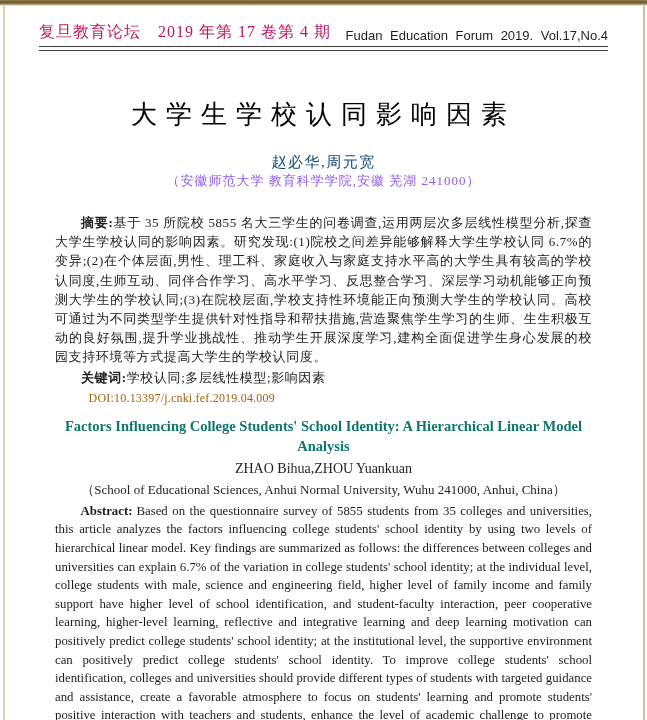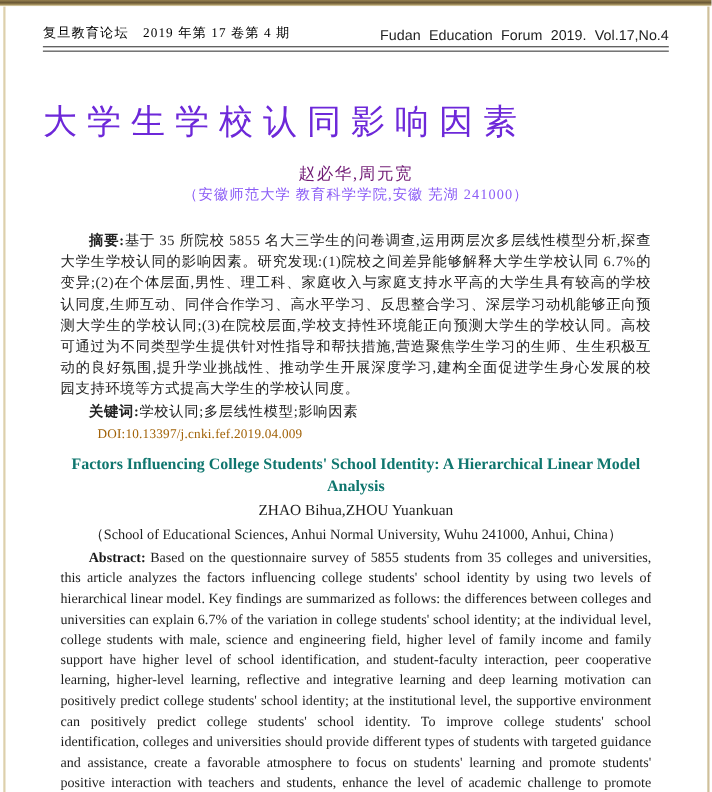--- a/index.html
+++ b/index.html
@@ -20,43 +20,43 @@
   .right-edge{position:absolute;right:2px;top:6px;bottom:0;width:2px;background:#cfc09a;}
 
   .content{margin:0 39px;}
 
   
   .journal-header{
     display:flex;justify-content:space-between;align-items:flex-end;
     margin-top:22px;
   }
   .journal-cn{
-    font-size:12px;color:#000000;letter-spacing:1px;
+    font-size:16px;color:#be185d;letter-spacing:1px;
     font-family:"Liberation Serif", serif;
     text-align:right;
   }
   .journal-en{
     font-size:13px;color:#1e1e1e;word-spacing:4px;
     font-family:"Liberation Sans", sans-serif;
   }
   .header-rule{
     margin-top:3px;height:3px;
     border-top:1.5px solid #3c3c3c;
     border-bottom:1.5px solid #3c3c3c;
   }
 
   
   .title-cn{
-    margin-top:38px;
-    font-size:31px;line-height:52px;letter-spacing:9px;
-    color:#6d28d9;font-weight:400;
+    margin-top:38px;text-align:center;
+    font-size:26px;line-height:52px;letter-spacing:9px;
+    color:#000000;font-weight:400;
   }
   .authors-cn{
     margin-top:12px;text-align:center;
-    font-size:15px;letter-spacing:1.5px;color:#701a75;
+    font-size:15px;letter-spacing:1.5px;color:#0c4a6e;
   }
   .affiliation-cn{
     margin-top:0;text-align:center;
     font-size:13px;letter-spacing:1px;color:#8b5cf6;
   }
 
   
   .abstract-block{margin:23px 16px 0 16px;}
   .para-cn{
     margin:0;font-size:13px;line-height:19.2px;

